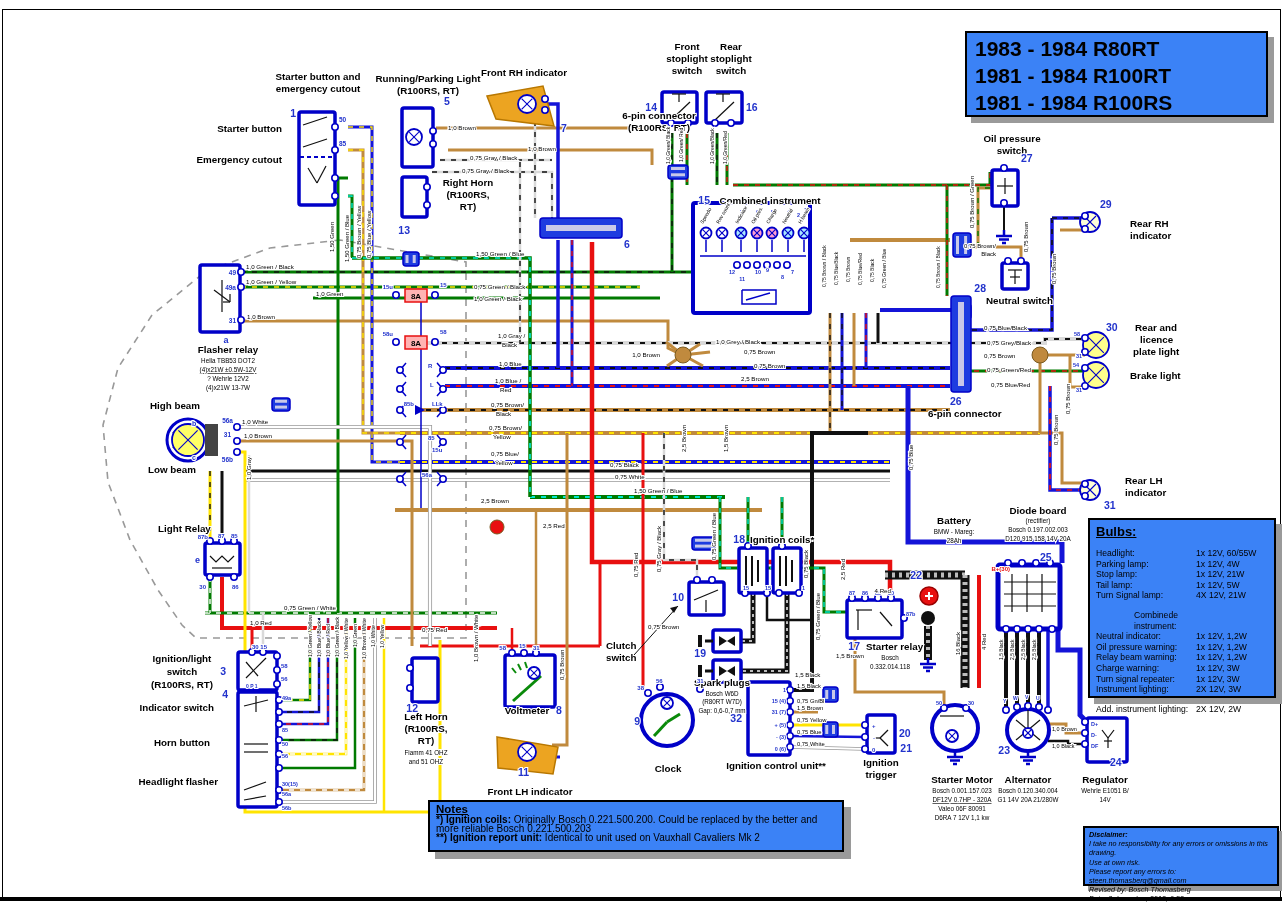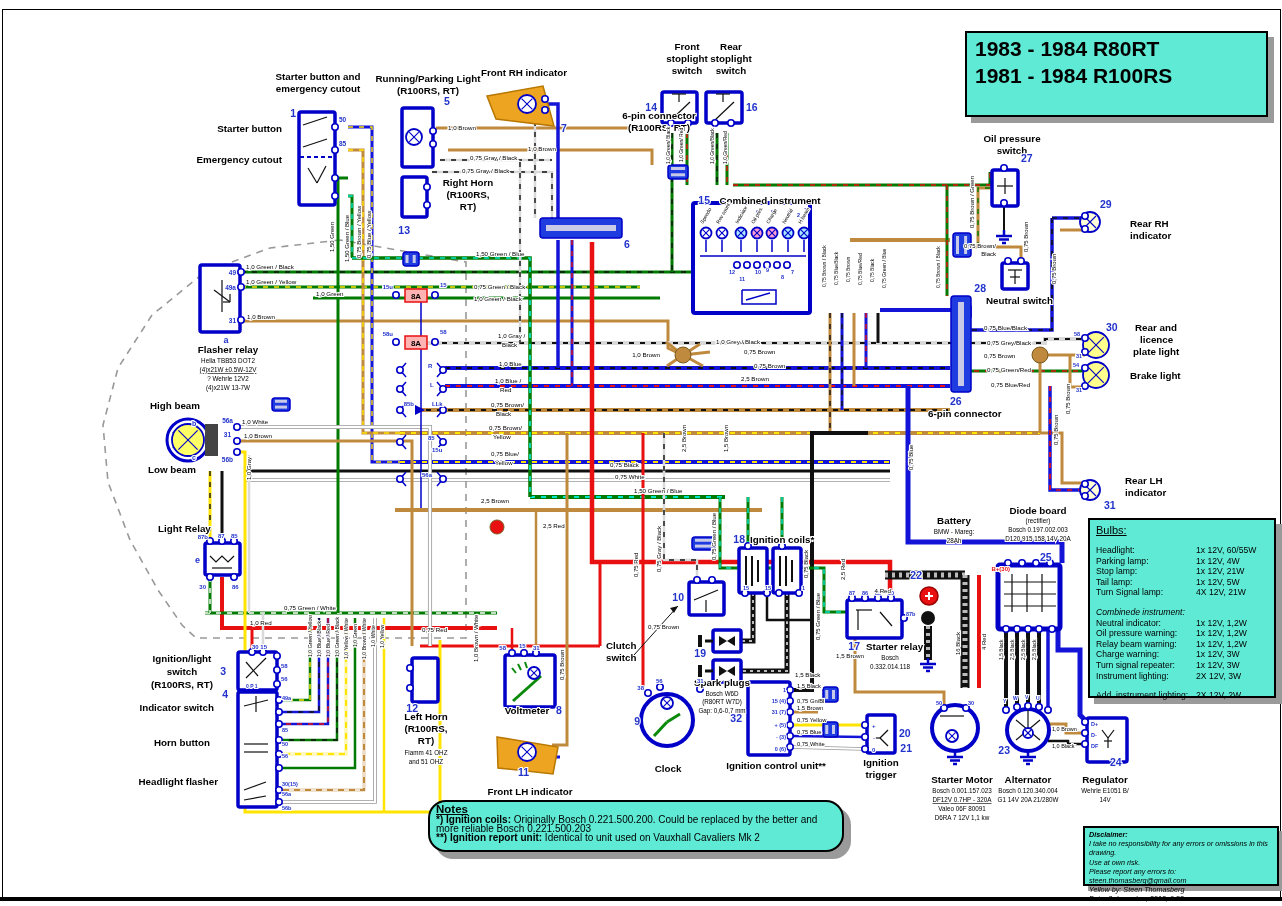--- a/index.html
+++ b/index.html
@@ -1,28 +1,28 @@
 <!DOCTYPE html>
 <html><head>
 <meta charset="utf-8">
 <style>
   html,body{margin:0;padding:0;background:#fff;font-family:"Liberation Sans",sans-serif;}
   #page{position:relative;width:1282px;height:906px;background:#fff;overflow:hidden;}
   #wire-svg{position:absolute;left:0;top:0;}
-  .shadowbox{position:absolute;background:#5eead4;border:2px solid #000;box-shadow:6px 6px 0 #9a9a9a;}
+  .shadowbox{position:absolute;background:#3b82f6;border:2px solid #000;box-shadow:6px 6px 0 #9a9a9a;}
   #title-box{left:965px;top:31px;width:303px;height:86px;padding:2px 8px;box-sizing:border-box;}
   #title-box div{font-weight:bold;font-size:21px;line-height:27px;white-space:nowrap;}
   #bulbs-box{left:1088px;top:518px;width:188px;height:180px;padding:4px 6px;box-sizing:border-box;font-size:8.6px;}
-  #bulbs-title{font-weight:normal;font-size:11px;text-decoration:underline;margin-bottom:6px;}
+  #bulbs-title{font-weight:bold;font-size:13px;text-decoration:underline;margin-bottom:6px;}
   .brow{display:flex;line-height:10.6px;justify-content:space-between;}
   .brow .bn{flex:1;}
   .brow .bv{width:72px;}
-  .brow.italic .bn{font-style:italic;}
+  .brow.italic .bn{margin-left:38px;}
   .brow.gap{margin-top:9px;}
-  #notes-box{left:428px;top:800px;width:416px;height:52px;padding:1px 6px;box-sizing:border-box;box-shadow:7px 7px 0 #9a9a9a;border-radius:18px;}
+  #notes-box{left:428px;top:800px;width:416px;height:52px;padding:1px 6px;box-sizing:border-box;box-shadow:7px 7px 0 #9a9a9a;}
   #notes-title{font-weight:bold;font-size:11.5px;text-decoration:underline;}
   .nline{font-size:10px;line-height:9px;}
   .nline b{font-weight:bold;}
   #disc-box{left:1083px;top:826px;width:196px;height:60px;padding:2px 4px;box-sizing:border-box;font-size:7.2px;font-style:italic;line-height:9.2px;box-shadow:5px 5px 0 #9a9a9a;}
   #disc-box .dline:first-child{font-weight:bold;}
   #frame{position:absolute;left:2px;top:9px;width:1277px;height:887px;border:1.5px solid #000;pointer-events:none;}
   #botbar{position:absolute;left:0;top:897px;width:1282px;height:4px;background:#000;}
 </style>
 </head>
 <body>
@@ -870,20 +870,21 @@
       <text x="769" y="224" fill="#000000" font-size="5" text-anchor="start" font-weight="normal" font-style="normal" font-family="&quot;Liberation Sans&quot;,sans-serif" paint-order="stroke" stroke="#ffffff" stroke-width="2.2" transform="rotate(-60 769 224)">Charge</text>
       <text x="785" y="224" fill="#000000" font-size="5" text-anchor="start" font-weight="normal" font-style="normal" font-family="&quot;Liberation Sans&quot;,sans-serif" paint-order="stroke" stroke="#ffffff" stroke-width="2.2" transform="rotate(-60 785 224)">Neutral</text>
       <text x="801" y="224" fill="#000000" font-size="5" text-anchor="start" font-weight="normal" font-style="normal" font-family="&quot;Liberation Sans&quot;,sans-serif" paint-order="stroke" stroke="#ffffff" stroke-width="2.2" transform="rotate(-60 801 224)">H.beam</text>
     </svg>
 
   <div id="frame"></div>
   <div id="botbar"></div>
 
   <div id="title-box" class="shadowbox">
       <div>1983 - 1984 R80RT</div>
+      <div>1981 - 1984 R100RT</div>
       <div>1981 - 1984 R100RS</div>
     </div>
 
   <div id="bulbs-box" class="shadowbox">
     <div id="bulbs-title">Bulbs:</div>
     <div id="bulbs-rows">
         <div class="brow gap">
           <span class="bn">Headlight:</span>
           <span class="bv">1x  12V, 60/55W</span>
         </div>
@@ -944,17 +945,17 @@
         <div class="nline"><b>*) Ignition coils:</b> Originally Bosch 0.221.500.200. Could be replaced by the better and more reliable  Bosch 0.221.500.203</div>
         <div class="nline"><b>**) Ignition report unit:</b> Identical to unit used on Vauxhall Cavaliers Mk 2</div>
       </div>
   </div>
 
   <div id="disc-box" class="shadowbox">
       <div class="dline">Disclaimer:</div>
       <div class="dline">I take no responsibility for any errors or omissions in this drawing.</div>
       <div class="dline">Use at own risk.</div>
       <div class="dline">Please report any errors to: steen.thomasberg@gmail.com</div>
-      <div class="dline">Yellow by: Steen Thomasberg</div>
+      <div class="dline">Revised by: Bosch Thomasberg</div>
       <div class="dline">Date: 2 december, 2013, 6:53</div>
       <div class="dline">Checked by: None</div>
     </div>
 </div>
 
 </body></html>

